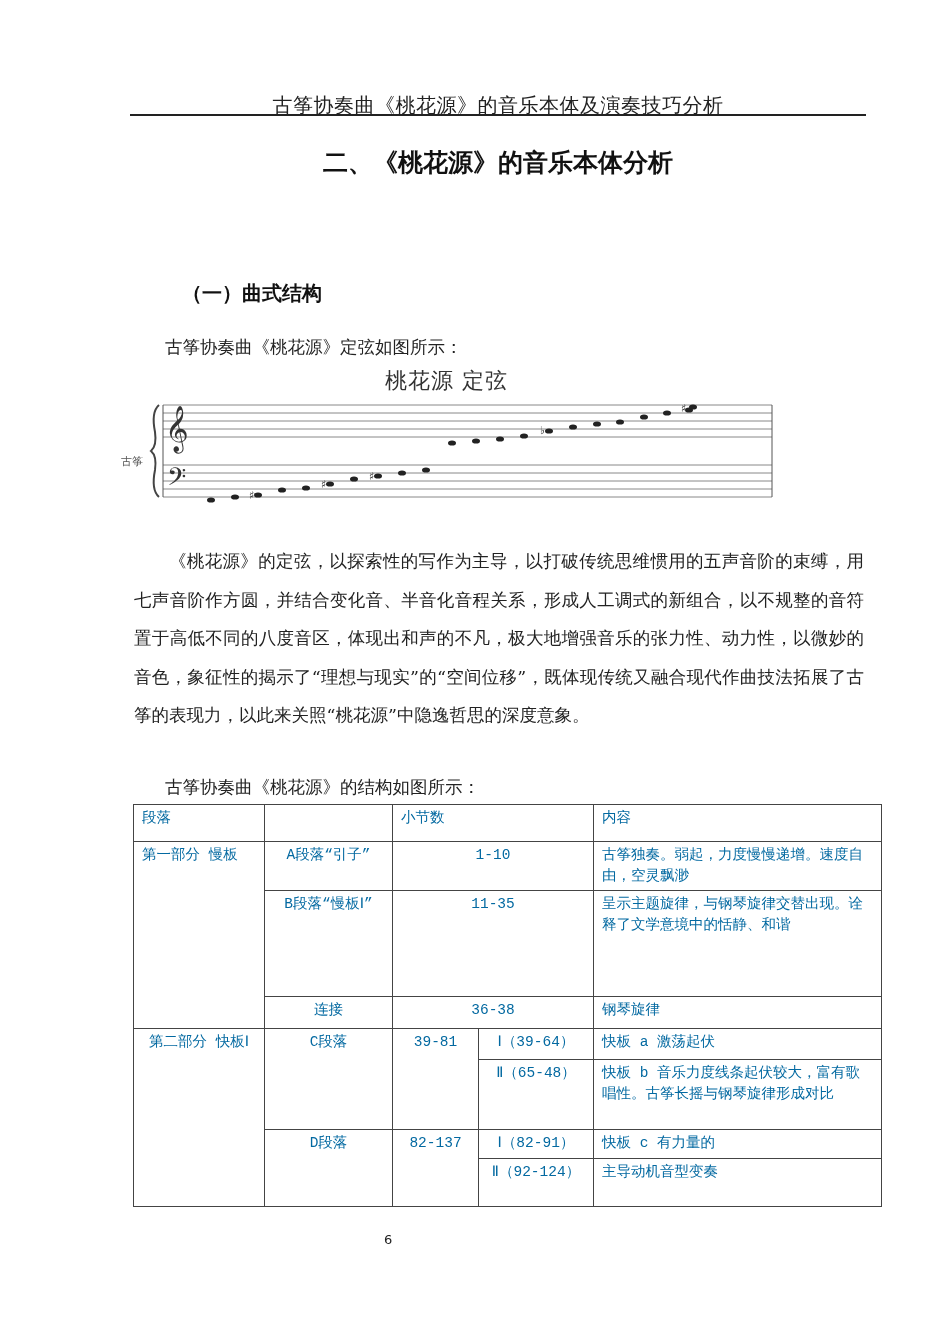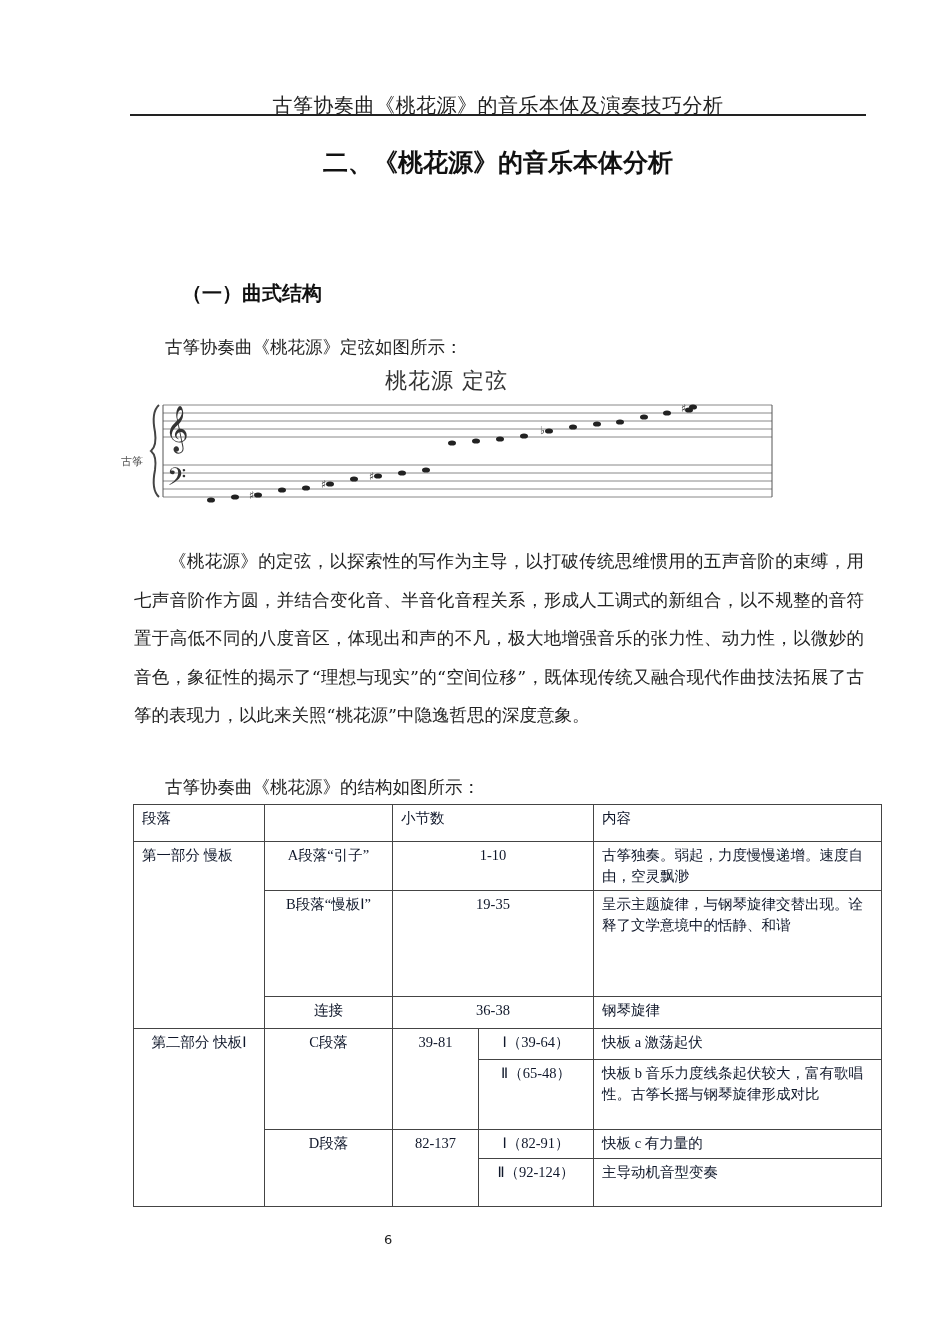--- a/index.html
+++ b/index.html
@@ -14,21 +14,21 @@
          font-family:Liberation Sans, sans-serif; font-size:20px; font-weight:bold; color:#111; }
   .para { position:absolute; font-size:17.5px; line-height:38.5px; color:#222; }
   .intro { left:165px; top:328px; }
   .body-para { left:134px; top:542px; width:730px; text-indent:35px; text-align:justify; }
   .intro2 { left:165px; top:768px; }
 
   .score { position:absolute; left:115px; top:362px; width:665px; height:150px; }
   .score-title { position:absolute; left:270px; top:4px; font-size:22px; color:#333; letter-spacing:1px; }
 
   table.structure { position:absolute; left:133px; top:804px; border-collapse:collapse;
-         font-family:Liberation Serif, serif; font-size:14.5px; color:#0f172a; }
+         font-family:Liberation Mono, monospace; font-size:14.5px; color:#0369a1; }
   table.structure td { border:1.3px solid #444; vertical-align:top; padding:3px 8px; line-height:21px; }
   td.c { text-align:center; }
   td.mid { vertical-align:middle; }
   .page-number { position:absolute; left:384px; top:1232px; font-family:"DejaVu Sans","Liberation Sans",sans-serif; font-size:13px; color:#222; }
 </style>
 </head>
 <body>
 
 <div class="running-header">古筝协奏曲《桃花源》的音乐本体及演奏技巧分析</div>
 <div class="header-rule"></div>
@@ -120,21 +120,21 @@
     <td>内容</td>
   </tr>
   <tr style="height:48px">
     <td rowspan="3" class="mid">第一部分 慢板</td>
     <td class="c">A段落“引子”</td>
     <td colspan="2" class="c">1-10</td>
     <td>古筝独奏。弱起，力度慢慢递增。速度自由，空灵飘渺</td>
   </tr>
   <tr style="height:106px">
     <td class="c">B段落“慢板Ⅰ”</td>
-    <td colspan="2" class="c">19-35</td>
+    <td colspan="2" class="c">11-35</td>
     <td>呈示主题旋律，与钢琴旋律交替出现。诠释了文学意境中的恬静、和谐</td>
   </tr>
   <tr style="height:32px">
     <td class="c">连接</td>
     <td colspan="2" class="c">36-38</td>
     <td>钢琴旋律</td>
   </tr>
   <tr style="height:31px">
     <td rowspan="4" class="c mid">第二部分 快板Ⅰ</td>
     <td rowspan="2" class="c mid">C段落</td>

